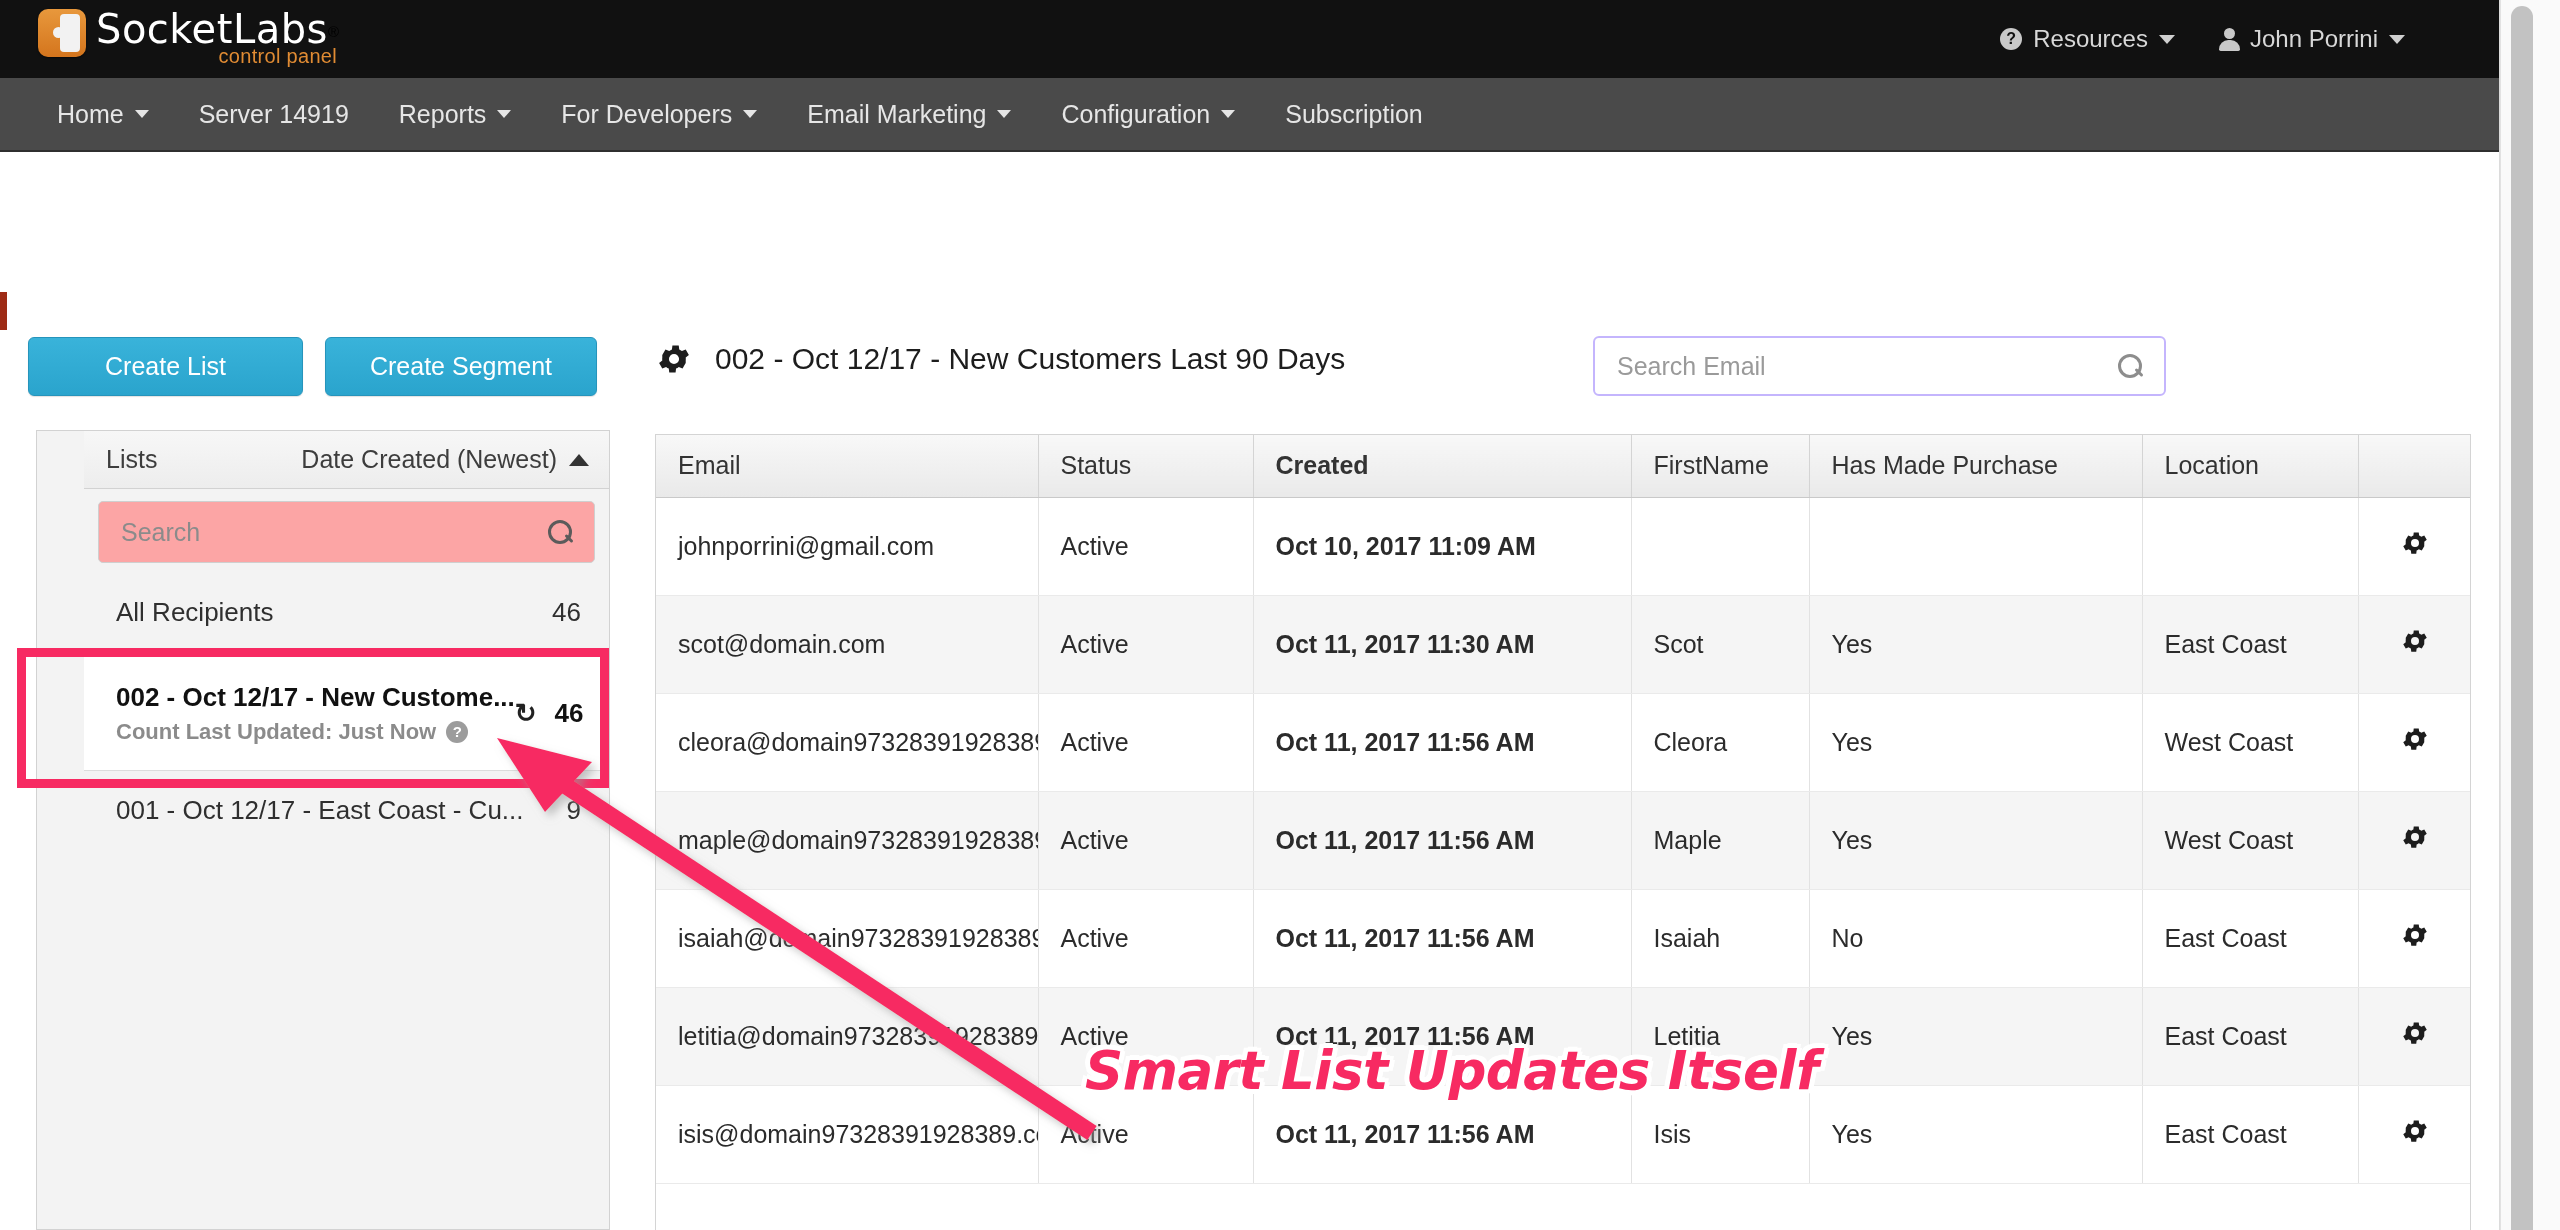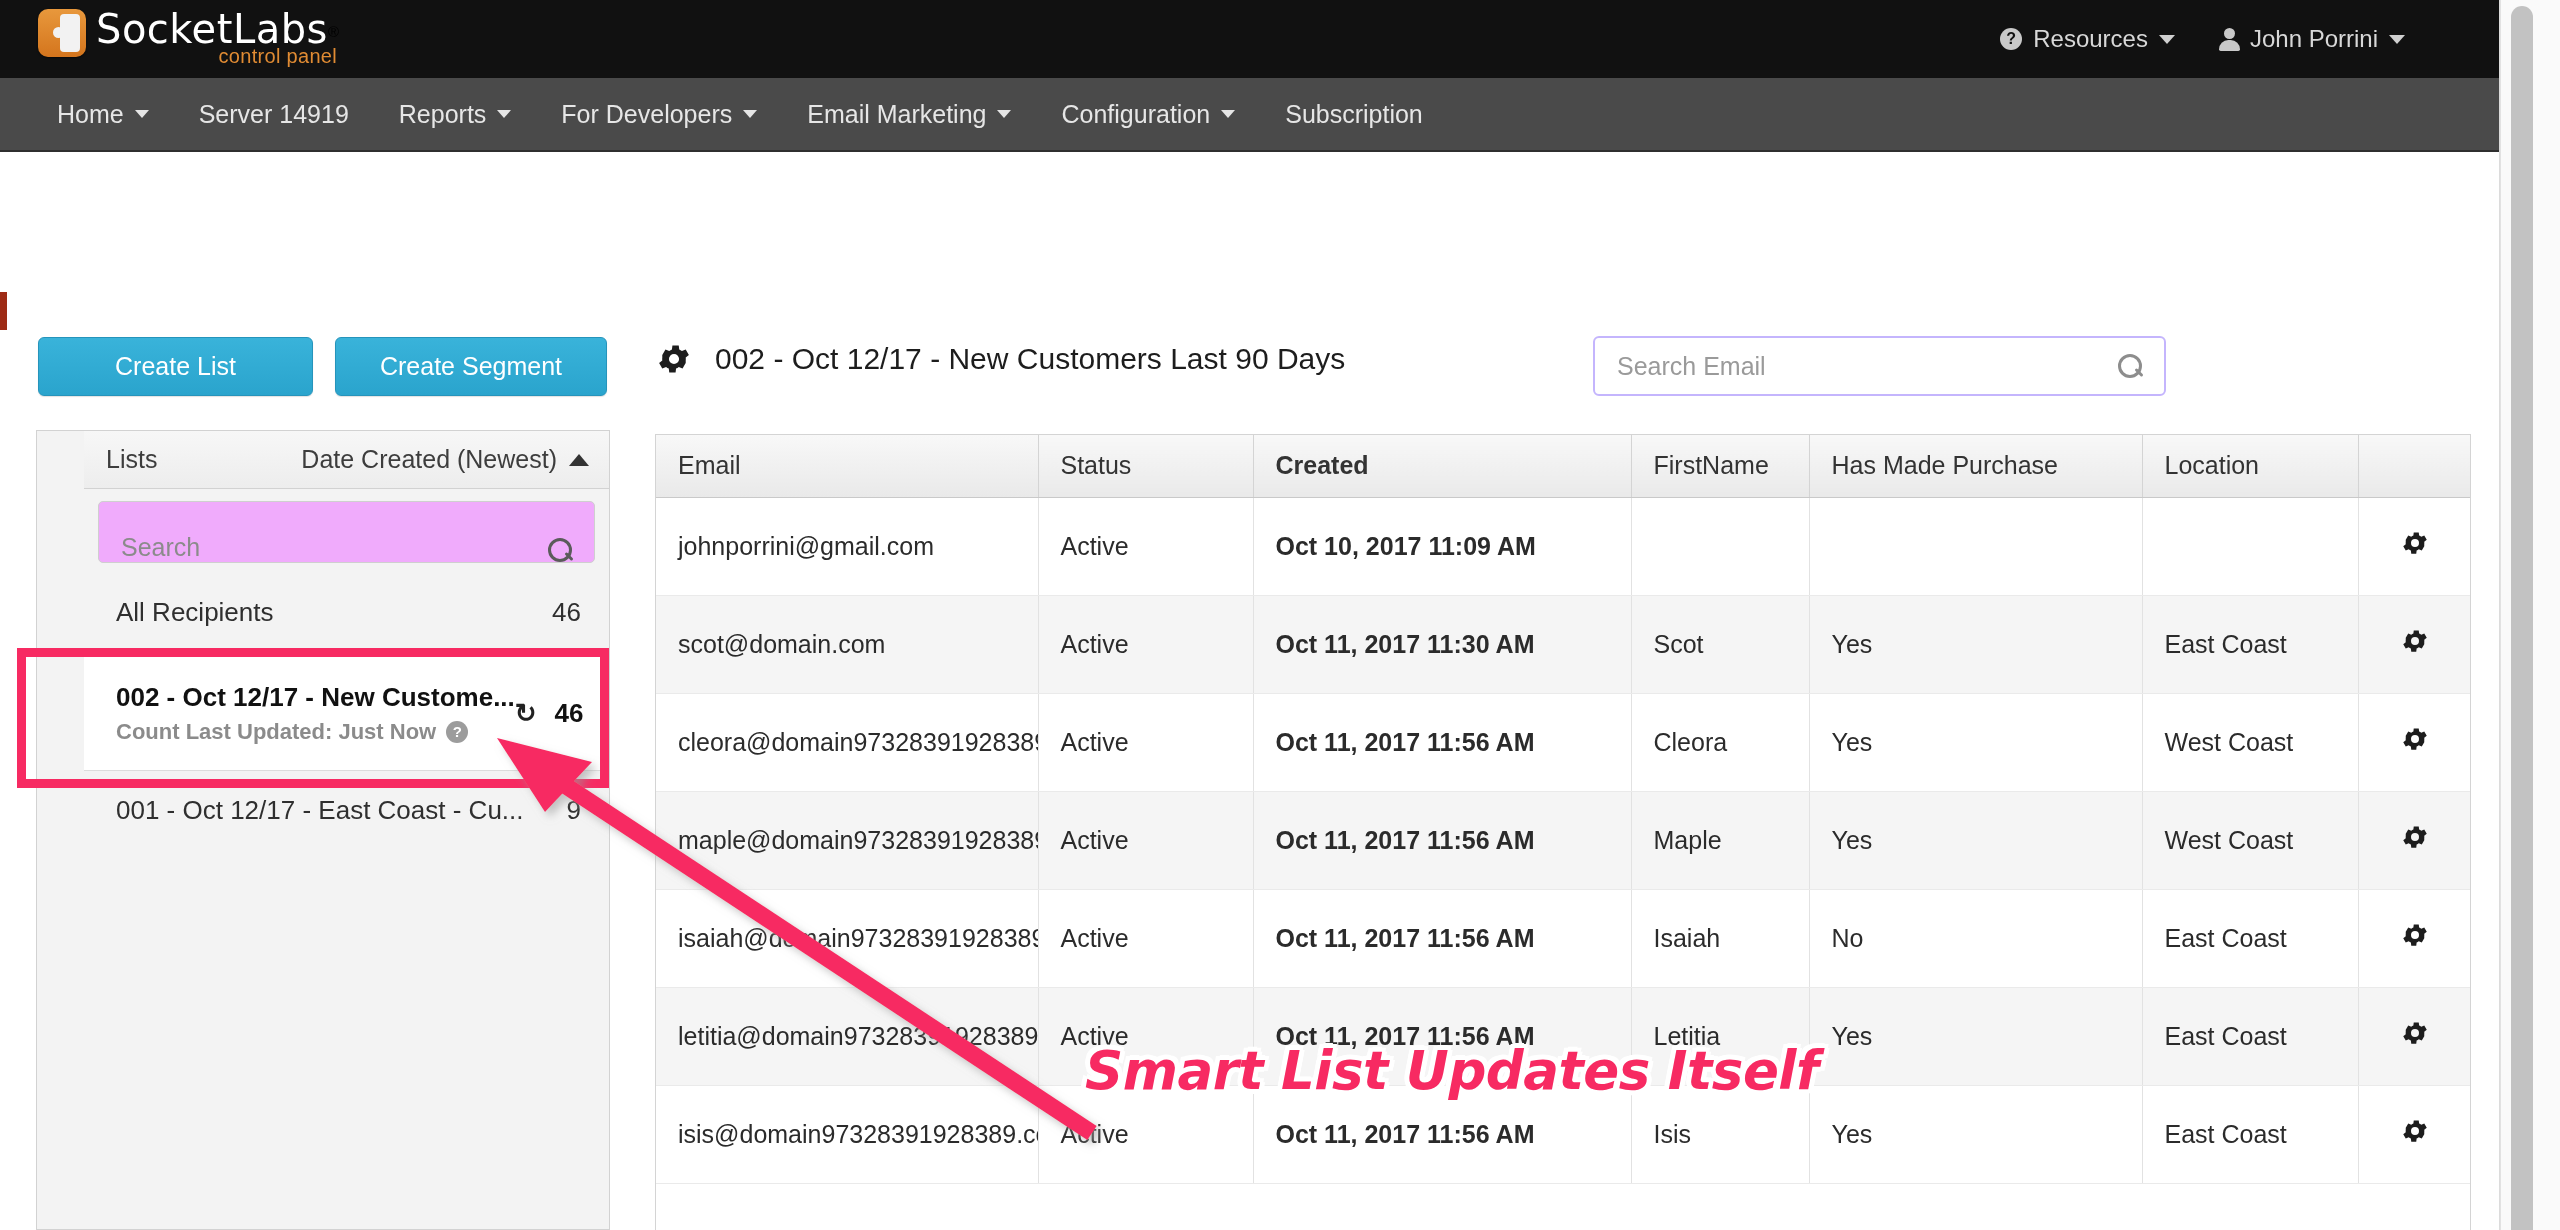--- a/index.html
+++ b/index.html
@@ -94,21 +94,21 @@
     position: absolute; left: 36px; top: 190px;
     font-size: 52px; color: #333333; font-weight: 400;
   }
 
   .redtick {
     position: absolute; left: 0; top: 292px; width: 7px; height: 38px;
     background: #9e2b15;
   }
 
   
-  .btn-row { position: absolute; left: 38px; top: 337px; display: flex; gap: 22px; }
+  .btn-row { position: absolute; left: 28px; top: 337px; display: flex; gap: 22px; }
   .btn {
     background: linear-gradient(180deg,#39b3da 0%, #2aa4cd 100%);
     border: 1px solid #2694bb; border-radius: 6px;
     color: #fff; font-size: 25px; padding: 14px 0;
     text-align: center; cursor: pointer;
     box-shadow: 0 1px 1px rgba(0,0,0,.12);
   }
   .btn.w1 { width: 275px; }
   .btn.w2 { width: 272px; }
 
@@ -127,22 +127,22 @@
   }
   .sidebar-head-left { font-size: 25px; color: #3d3d3d; }
   .sidebar-head-right { font-size: 25px; color: #3d3d3d; display: flex; align-items: center; gap: 12px; }
   .caret-up {
     width: 0; height: 0; border-left: 10px solid transparent;
     border-right: 10px solid transparent; border-bottom: 12px solid #333;
     display: inline-block;
   }
   .side-search-wrap { padding: 12px 14px 10px 14px; }
   .side-search {
-    position: relative; background: #f0abfc; border: 1px solid #cfcfcf; border-radius: 5px;
-    height: 62px; display: flex; align-items: flex-end; padding: 0 22px;
+    position: relative; background: #fca5a5; border: 1px solid #cfcfcf; border-radius: 5px;
+    height: 62px; display: flex; align-items: center; padding: 0 22px;
   }
   .side-search input {
     border: 0; outline: 0; font-size: 25px; color: #555; width: 100%;
     font-family: "Liberation Sans", sans-serif; background: transparent;
   }
   .side-search input::placeholder { color: #8b8b8b; }
 
   .mag {
     position: relative; width: 24px; height: 24px; flex: 0 0 24px;
   }

